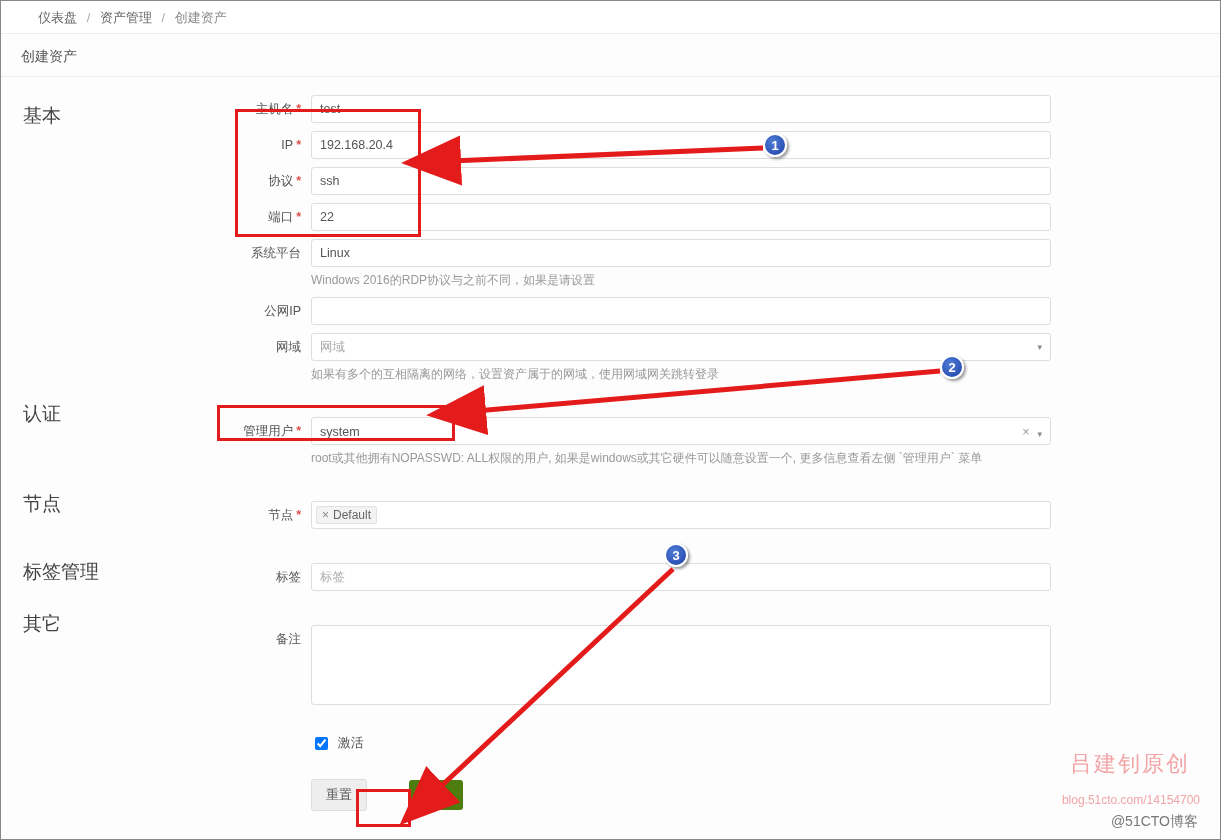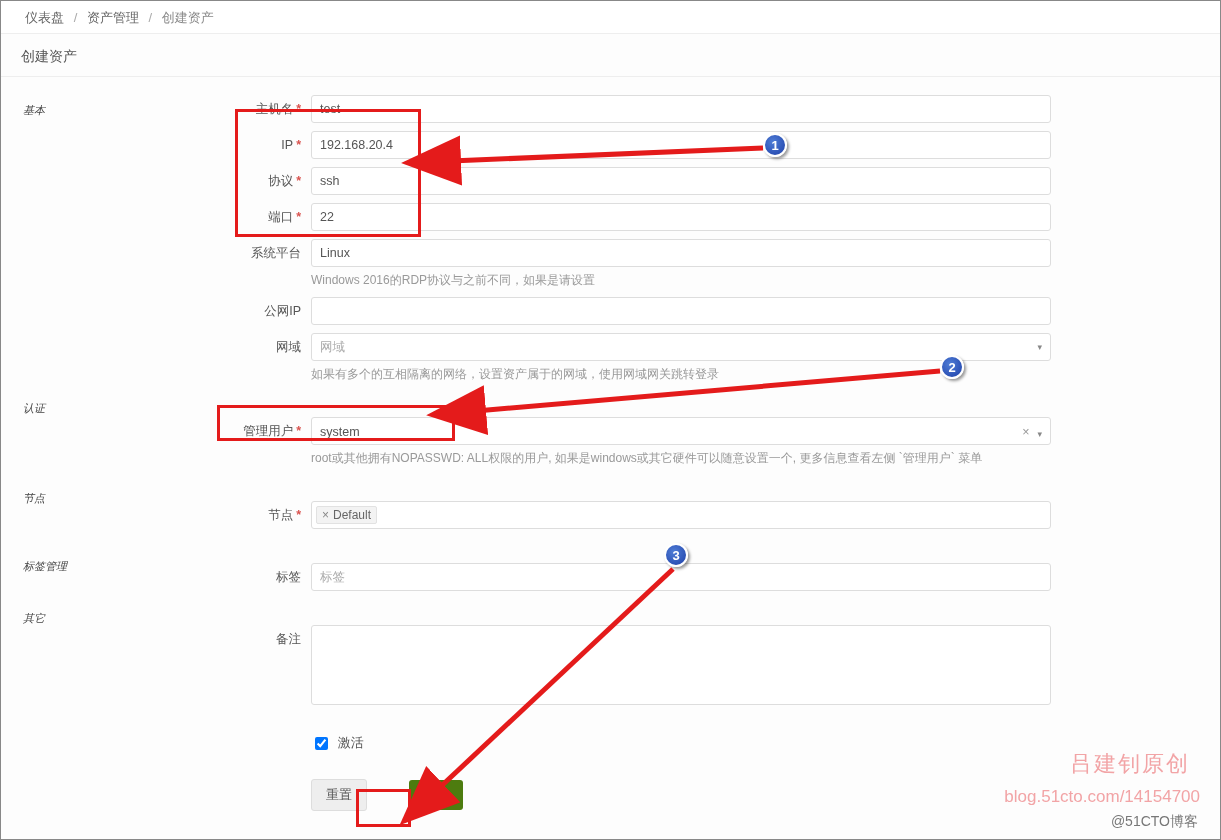--- a/index.html
+++ b/index.html
@@ -1,27 +1,27 @@
 <!DOCTYPE html>
 <html><head>
 <meta charset="utf-8">
 <style>
   * { box-sizing: border-box; }
   html, body { margin:0; padding:0; font-family: "Helvetica Neue", Arial, "Microsoft YaHei", sans-serif; font-size:13px; color:#555; background:#f5f5f5;}
   body { width:1221px; height:840px; background:#fdfdfd; position:relative; border:1px solid #888;}
 
-  .breadcrumb { padding:8px 24px 6px; font-size:13px; color:#666; border-bottom:1px solid #eee; background:#fff;}
+  .breadcrumb { padding:8px 37px 6px; font-size:13px; color:#666; border-bottom:1px solid #eee; background:#fff;}
   .breadcrumb a { color:#666; text-decoration:none;}
   .breadcrumb .sep { margin:0 6px; color:#aaa;}
   .breadcrumb .current { color:#888;}
 
   .page-title { padding:14px 20px 10px; font-size:14px; color:#555; border-bottom:1px solid #eee;}
 
   .form-area { padding:10px 0 30px; }
-  .section-label { position:absolute; left:22px; font-size:11px; color:#444;font-style:italic; }
+  .section-label { position:absolute; left:22px; font-size:19px; color:#444; }
   .section-label.basic { top:102px;}
   .section-label.auth  { top:400px;}
   .section-label.node  { top:490px;}
   .section-label.tagm  { top:558px;}
   .section-label.other { top:610px;}
 
   .form-row { display:flex; align-items:flex-start; margin:0 0 4px 0;}
   .form-row .label-col { width:310px; text-align:right; padding:6px 10px 0 0; font-size:12.5px; color:#555; line-height:20px;}
   .form-row .label-col .req { color:#d9534f; margin-left:3px; font-weight:bold;}
   .form-row .input-col { width:740px; padding:2px 0;}
@@ -60,21 +60,21 @@
              border:2px solid #fff; box-shadow:2px 2px 3px rgba(0,0,0,.4); color:#fff; font-weight:bold; font-size:13px;
              display:flex; align-items:center; justify-content:center;}
   .c1 { left:762px; top:132px;}
   .c2 { left:939px; top:354px;}
   .c3 { left:663px; top:542px;}
 
   
   .arrows { position:absolute; top:0; left:0; width:1221px; height:840px; pointer-events:none;}
 
   .watermark1 { position:absolute; right:30px; bottom:60px; font-size:22px; color:#f2a4a6; letter-spacing:2px; white-space:nowrap;}
-  .watermark2 { position:absolute; right:20px; bottom:32px; font-size:17px; color:#f2a4a6; white-space:nowrap;}
+  .watermark2 { position:absolute; right:20px; bottom:32px; font-size:12px; color:#f2a4a6; white-space:nowrap;}
   .attribution { position:absolute; right:22px; bottom:8px; font-size:14px; color:#777;}
 </style>
 </head>
 <body>
 
 <div class="breadcrumb">
   <a href="#">仪表盘</a>
   <span class="sep">/</span>
   <a href="#">资产管理</a>
   <span class="sep">/</span>

